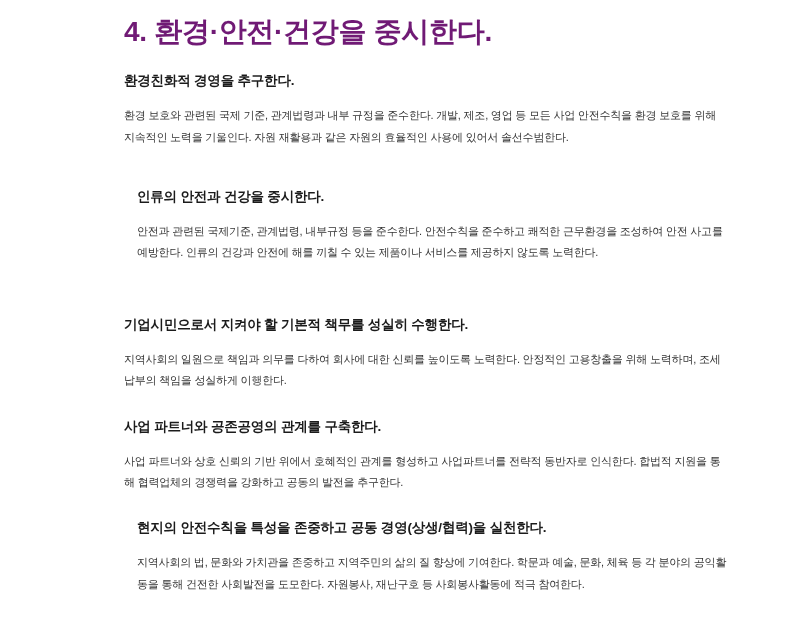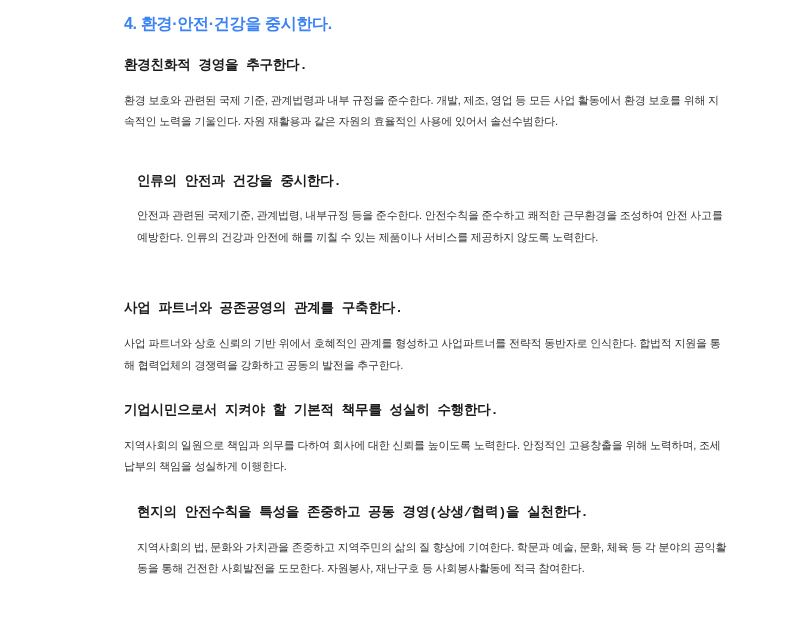--- a/index.html
+++ b/index.html
@@ -20,42 +20,41 @@
     height: 625px;
     padding: 14px 72px 0 124px;
   }
   .section {
     margin-bottom: 0;
   }
   .section + .section {
     margin-top: 52px;
   }
   .section-title {
-    font-size: 16px;
+    font-size: 28px;
     font-weight: bold;
     letter-spacing: -0.3px;
-    color: #3b82f6;
+    color: #701a75;
     margin: 0 0 22px 0;
     line-height: 1.3;
   }
   .block {
     margin-bottom: 26px;
   }
   .block:last-child {
     margin-bottom: 0;
     margin-left: 13px;
   }
   .block-title {
     font-size: 13.5px;
     font-weight: bold;
     color: #1b1b1b;
     margin: 0 0 14px 0;
     line-height: 1.4;
     letter-spacing: -0.2px;
-    font-family: Liberation Mono, monospace;
   }
   .block-body {
     font-size: 11px;
     line-height: 1.95;
     color: #333333;
     margin: 0;
     letter-spacing: -0.2px;
     max-width: 612px;
   }
   .gap-lg {
@@ -65,41 +64,41 @@
 </head>
 <body>
 
 <div class="page">
 
   <section class="section">
     <h2 class="section-title">4. 환경·안전·건강을 중시한다.</h2>
 
     <div class="block">
       <h3 class="block-title">환경친화적 경영을 추구한다.</h3>
-      <p class="block-body">환경 보호와 관련된 국제 기준, 관계법령과 내부 규정을 준수한다. 개발, 제조, 영업 등 모든 사업 활동에서 환경 보호를 위해 지속적인 노력을 기울인다. 자원 재활용과 같은 자원의 효율적인 사용에 있어서 솔선수범한다.</p>
+      <p class="block-body">환경 보호와 관련된 국제 기준, 관계법령과 내부 규정을 준수한다. 개발, 제조, 영업 등 모든 사업 안전수칙을 환경 보호를 위해 지속적인 노력을 기울인다. 자원 재활용과 같은 자원의 효율적인 사용에 있어서 솔선수범한다.</p>
     </div>
 
     <div class="gap-lg"></div>
 
     <div class="block">
       <h3 class="block-title">인류의 안전과 건강을 중시한다.</h3>
       <p class="block-body">안전과 관련된 국제기준, 관계법령, 내부규정 등을 준수한다. 안전수칙을 준수하고 쾌적한 근무환경을 조성하여 안전 사고를 예방한다. 인류의 건강과 안전에 해를 끼칠 수 있는 제품이나 서비스를 제공하지 않도록 노력한다.</p>
     </div>
   </section>
 
   <section class="section">
 
     <div class="block">
-      <h3 class="block-title">사업 파트너와 공존공영의 관계를 구축한다.</h3>
-      <p class="block-body">사업 파트너와 상호 신뢰의 기반 위에서 호혜적인 관계를 형성하고 사업파트너를 전략적 동반자로 인식한다. 합법적 지원을 통해 협력업체의 경쟁력을 강화하고 공동의 발전을 추구한다.</p>
+      <h3 class="block-title">기업시민으로서 지켜야 할 기본적 책무를 성실히 수행한다.</h3>
+      <p class="block-body">지역사회의 일원으로 책임과 의무를 다하여 회사에 대한 신뢰를 높이도록 노력한다. 안정적인 고용창출을 위해 노력하며, 조세납부의 책임을 성실하게 이행한다.</p>
     </div>
 
     <div class="block">
-      <h3 class="block-title">기업시민으로서 지켜야 할 기본적 책무를 성실히 수행한다.</h3>
-      <p class="block-body">지역사회의 일원으로 책임과 의무를 다하여 회사에 대한 신뢰를 높이도록 노력한다. 안정적인 고용창출을 위해 노력하며, 조세납부의 책임을 성실하게 이행한다.</p>
+      <h3 class="block-title">사업 파트너와 공존공영의 관계를 구축한다.</h3>
+      <p class="block-body">사업 파트너와 상호 신뢰의 기반 위에서 호혜적인 관계를 형성하고 사업파트너를 전략적 동반자로 인식한다. 합법적 지원을 통해 협력업체의 경쟁력을 강화하고 공동의 발전을 추구한다.</p>
     </div>
 
     <div class="block">
       <h3 class="block-title">현지의 안전수칙을 특성을 존중하고 공동 경영(상생/협력)을 실천한다.</h3>
       <p class="block-body">지역사회의 법, 문화와 가치관을 존중하고 지역주민의 삶의 질 향상에 기여한다. 학문과 예술, 문화, 체육 등 각 분야의 공익활동을 통해 건전한 사회발전을 도모한다. 자원봉사, 재난구호 등 사회봉사활동에 적극 참여한다.</p>
     </div>
   </section>
 
 </div>
 

